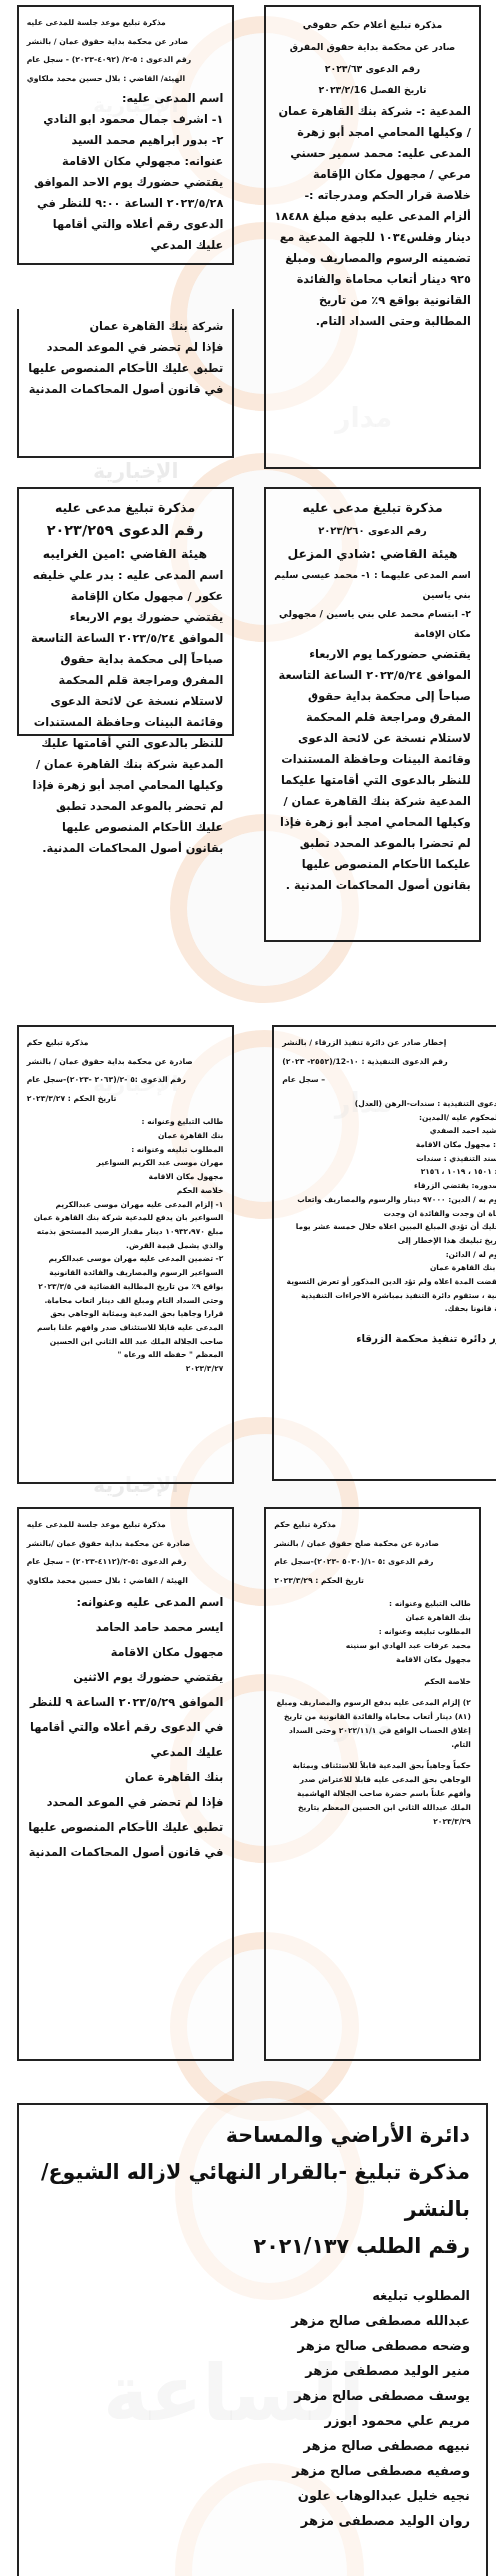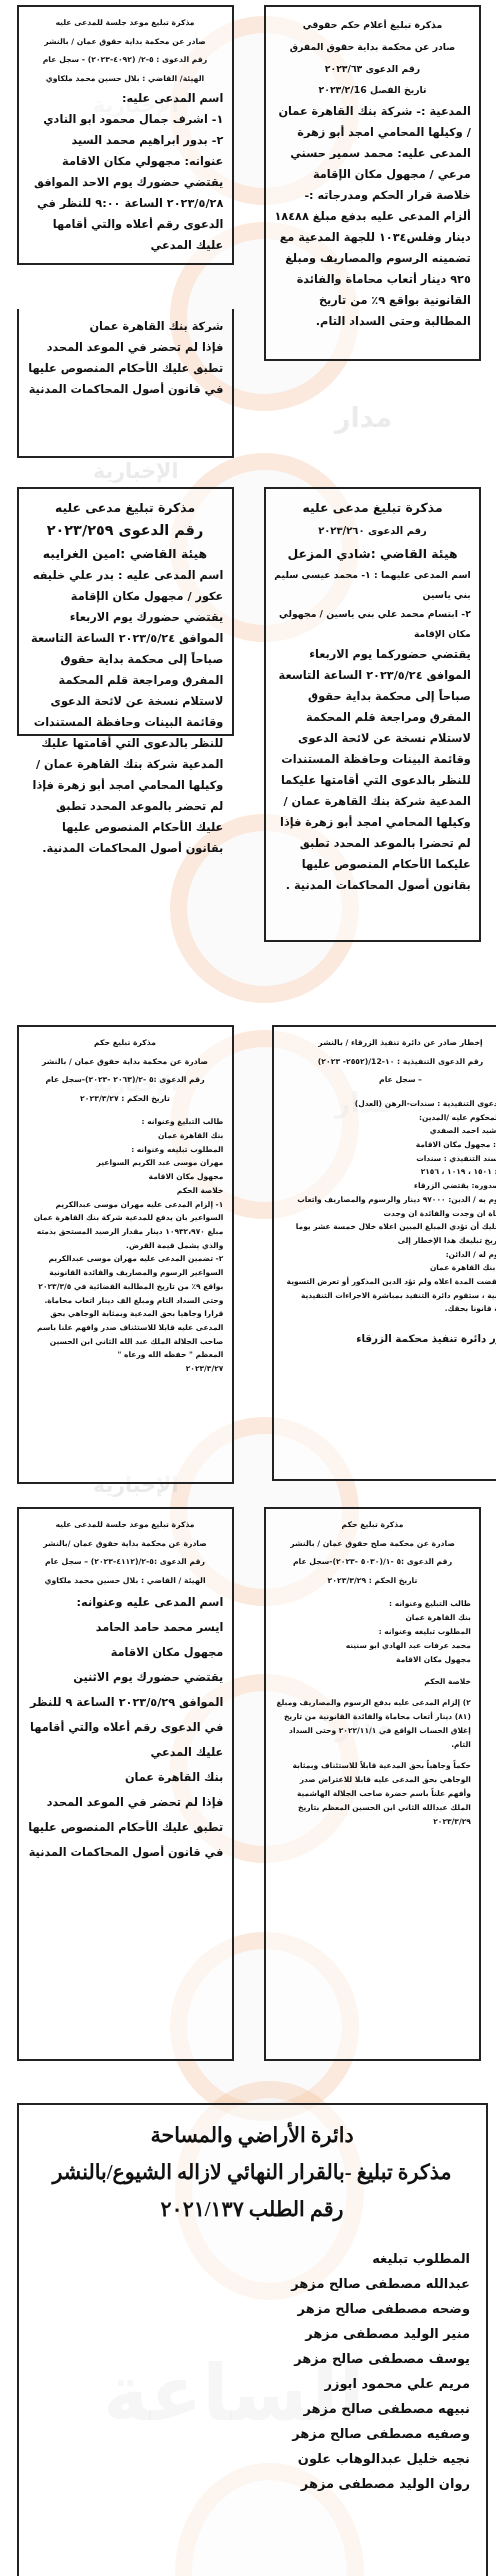--- a/index.html
+++ b/index.html
@@ -19,29 +19,29 @@
     font-family: "DejaVu Sans", sans-serif; font-weight: bold;
     direction: rtl; white-space: nowrap;
   }
   .notice {
     position: absolute; z-index: 1;
     border: 2.1px solid #222; box-sizing: border-box;
     background: rgba(255,255,255,0.55);
     direction: rtl; text-align: right;
     padding: 7.2px 8.2px 10.3px 8.2px;
   }
-  .hdr { text-align: center; font-weight: bold; font-size: 7.7px; line-height: 18.5px; }
+  .hdr { text-align: left; font-weight: bold; font-size: 7.7px; line-height: 18.5px; }
   .hdr-big { text-align: center; font-weight: bold; font-size: 12.4px; line-height: 23px; }
   .body-xl { font-size: 11.3px; font-weight: bold; line-height: 21px; letter-spacing: 0.5px; }
   .body-l { font-size: 9.3px; font-weight: bold; line-height: 19.6px; }
   .body-m { font-size: 7.5px; font-weight: bold; line-height: 13.7px; }
   .line { display: block; }
   .gap { height: 7.2px; }
   .sig { text-align: right; font-size: 10.3px; font-weight: bold; margin-top: 15.5px; }
-  .big-notice .title { text-align: center; font-weight: bold; font-size: 20.6px; line-height: 37px; font-family: Liberation Serif, serif; }
+  .big-notice .title { text-align: right; font-weight: bold; font-size: 20.6px; line-height: 37px; }
   .big-notice .para { font-size: 13px; font-weight: bold; line-height: 25px; }
 </style>
 </head>
 <body>
 
 <div class="wm" style="left:0;top:0;width:497px;height:3152px;">
   <div class="wm-ring" style="left:170px;top:15.5px;width:155px;height:155px;"></div>
   <div class="wm-ring" style="left:170px;top:222px;width:155px;height:155px;"></div>
   <div class="wm-ring" style="left:170px;top:453px;width:155px;height:155px;"></div>
   <div class="wm-ring" style="left:170px;top:814px;width:155px;height:155px;"></div>
@@ -76,21 +76,21 @@
     <span class="line">يقتضي حضورك يوم الاحد الموافق ٢٠٢٣/٥/٢٨ الساعة ٩:٠٠ للنظر في الدعوى رقم أعلاه والتي أقامها عليك المدعي</span>
   </div>
 </div>
 <div class="notice" style="left:16.5px;top:309px;width:217px;height:149px;border-top:none;background:transparent;">
   <div class="body-xl">
     <span class="line">شركة بنك القاهرة عمان</span>
     <span class="line">فإذا لم تحضر في الموعد المحدد تطبق عليك الأحكام المنصوص عليها في قانون أصول المحاكمات المدنية</span>
   </div>
 </div>
 
-<div class="notice" style="left:264px;top:5.2px;width:217px;height:356px;">
+<div class="notice" style="left:264px;top:5.2px;width:217px;height:464px;">
   <div class="hdr-big" style="font-size:9.3px;line-height:21.6px;">مذكرة تبليغ أعلام حكم حقوقي</div>
   <div class="hdr-big" style="font-size:9.3px;line-height:21.6px;">صادر عن محكمة بداية حقوق المفرق</div>
   <div class="hdr-big" style="font-size:9.3px;line-height:21.6px;">رقم الدعوى ٢٠٢٣/٦٣</div>
   <div class="hdr-big" style="font-size:9.3px;line-height:21.6px;">تاريخ الفصل ٢٠٢٣/٢/16</div>
   <div class="body-xl">
     <span class="line">المدعية :- شركة بنك القاهرة عمان / وكيلها المحامي امجد أبو زهرة</span>
     <span class="line">المدعى عليه: محمد سمير حسني مرعي / مجهول مكان الإقامة</span>
     <span class="line">خلاصة قرار الحكم ومدرجاته :- ألزام المدعى عليه بدفع مبلغ ١٨٤٨٨ دينار وفلس١٠٣٤ للجهة المدعية مع تضمينه الرسوم والمصاريف ومبلغ ٩٢٥ دينار أتعاب محاماة والفائدة القانونية بواقع ٩٪ من تاريخ المطالبة وحتى السداد التام.</span>
   </div>
 </div>

